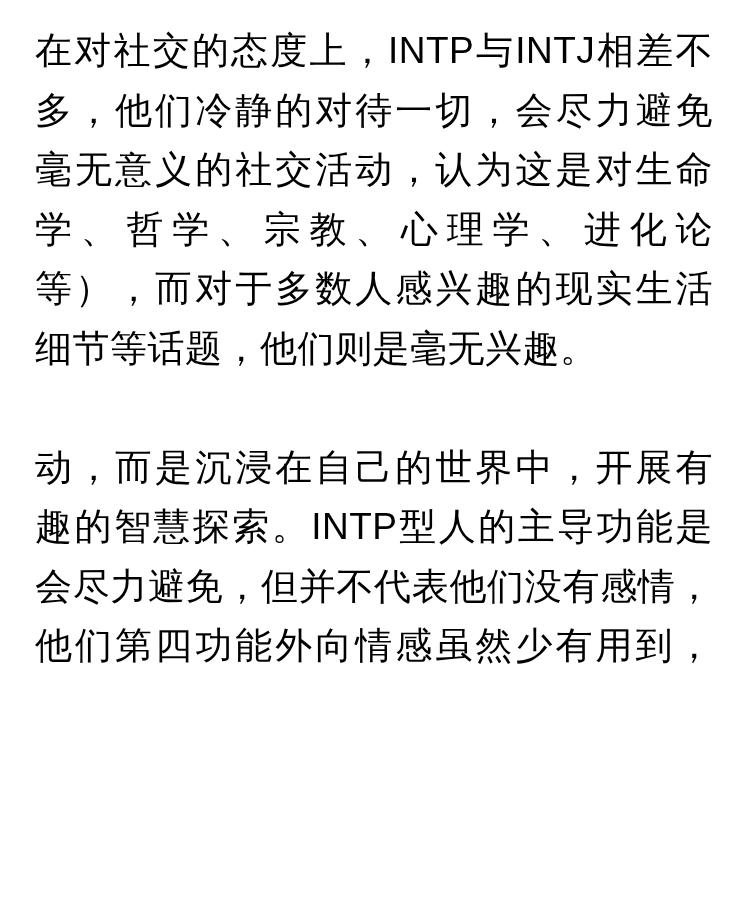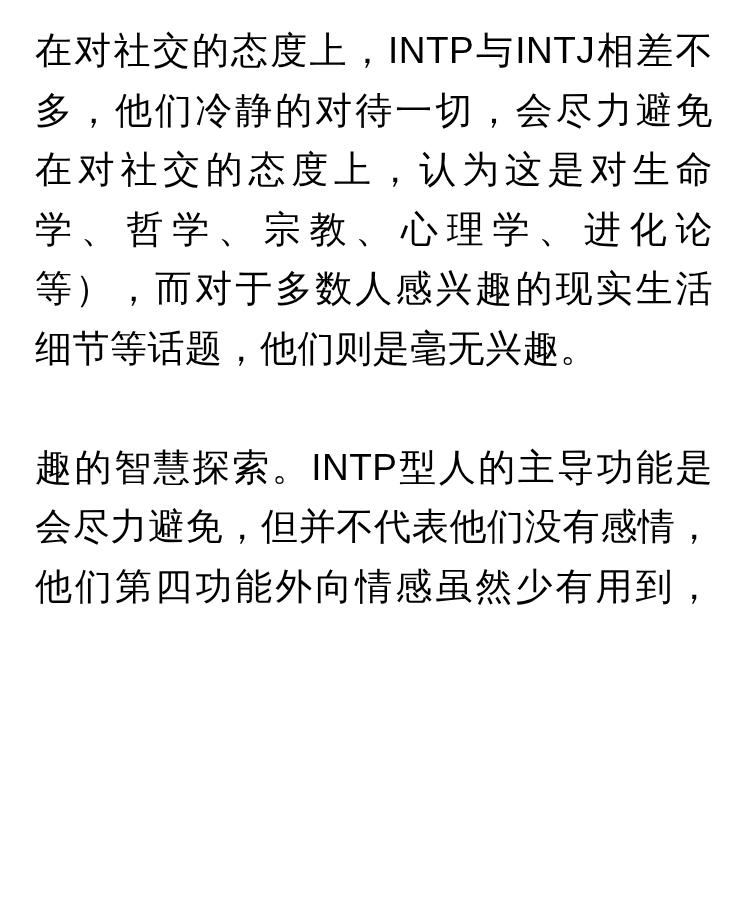--- a/index.html
+++ b/index.html
@@ -37,23 +37,24 @@
     text-align-last: left;
   }
 </style>
 </head>
 <body>
 
 <div class="article">
   <div class="para">
     <div class="line stretch">在对社交的态度上，INTP与INTJ相差不</div>
     <div class="line stretch">多，他们冷静的对待一切，会尽力避免</div>
-    <div class="line stretch">在对社交的态度上，认为这是对生命</div>
+    <div class="line stretch">毫无意义的社交活动，认为这是对生命</div>
     <div class="line stretch">学、哲学、宗教、心理学、进化论</div>
     <div class="line stretch">等），而对于多数人感兴趣的现实生活</div>
     <div class="line para-end">细节等话题，他们则是毫无兴趣。</div>
   </div>
   <div class="para">
+    <div class="line stretch">动，而是沉浸在自己的世界中，开展有</div>
     <div class="line stretch">趣的智慧探索。INTP型人的主导功能是</div>
     <div class="line stretch">会尽力避免，但并不代表他们没有感情，</div>
     <div class="line stretch">他们第四功能外向情感虽然少有用到，</div>
   </div>
 </div>
 
 </body></html>

